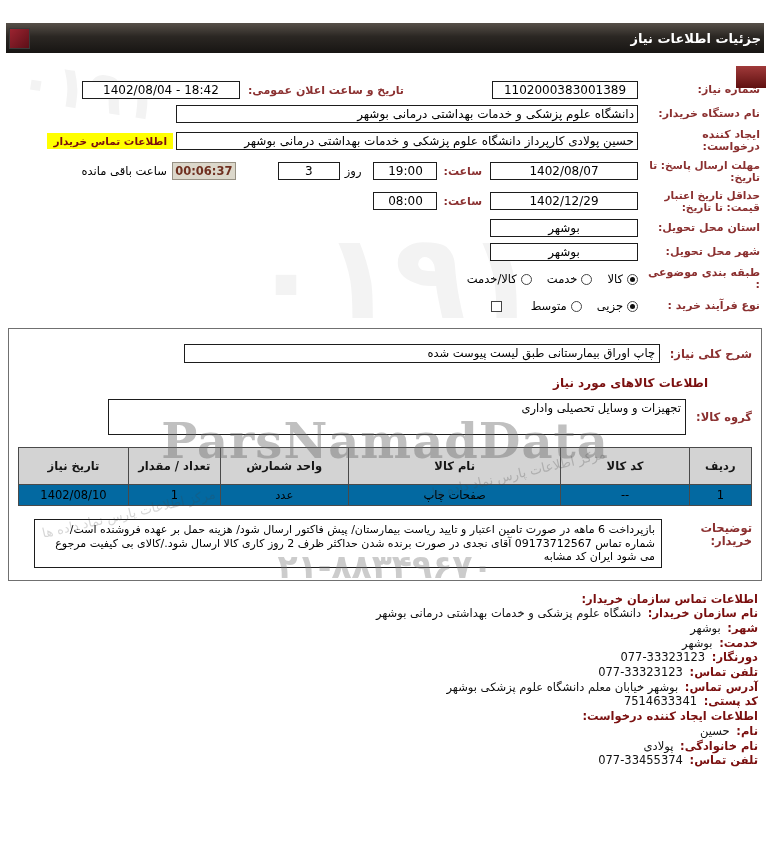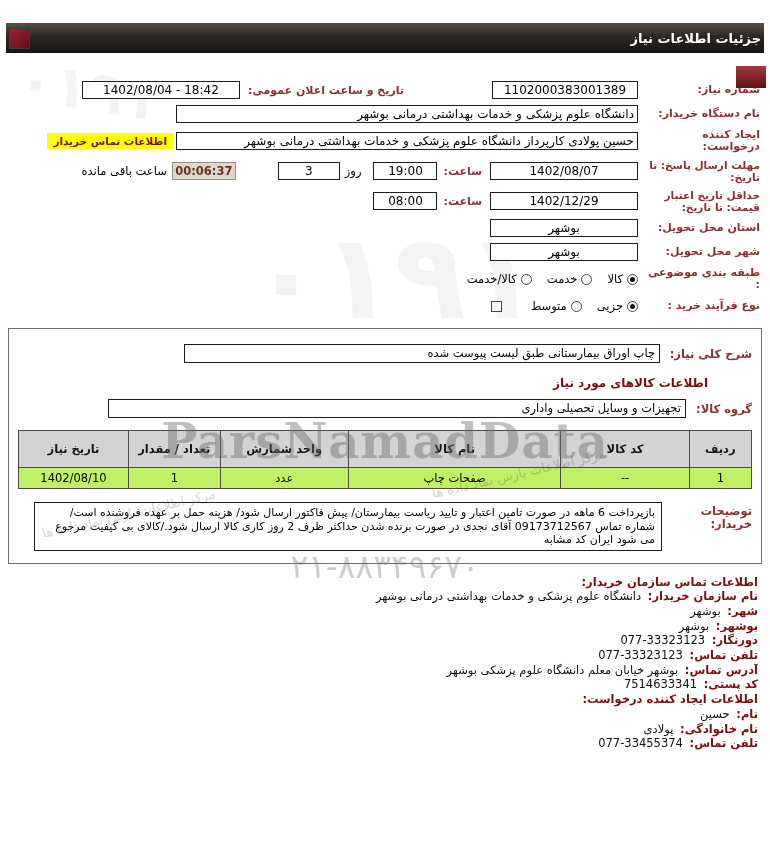--- a/index.html
+++ b/index.html
@@ -45,45 +45,45 @@
   
   .main-box{margin:13px 8px 0;border:1px solid #707070;padding:15px 9px 12px;
             position:relative;z-index:2;}
   .desc-row{display:flex;align-items:center;}
   .desc-label{flex:0 0 92px;color:#8b3030;font-weight:bold;font-size:11.5px;}
   .desc-input{width:476px;height:19px;line-height:17px;border:1px solid #1d1d1d;
               font-size:11.5px;color:#000;padding:0 4px;background:#fff;}
   .sec-title{text-align:right;margin:13px 44px 9px 0;color:#7a0f0f;font-weight:bold;font-size:12px;}
   .group-row{display:flex;align-items:center;}
   .group-label{flex:0 0 66px;color:#8b3030;font-weight:bold;font-size:11.5px;}
-  .group-input{width:578px;height:19px;line-height:17px;border:1px solid #1d1d1d;
+  .group-input{width:578px;height:36px;line-height:17px;border:1px solid #1d1d1d;
                font-size:11.5px;color:#000;padding:0 4px;background:#fff;}
   table.goods{width:100%;border-collapse:collapse;margin-top:12px;background:#fff;}
   .goods th{background:#d3d3d3;border:1px solid #4a4a4a;padding:11px 2px;
             font-size:11.5px;color:#161616;font-weight:bold;}
-  .goods td{background:#bef264;border:1px solid #4a4a4a;padding:3px 2px;
+  .goods td{background:#0369a1;border:1px solid #4a4a4a;padding:3px 2px;
             font-size:11.5px;text-align:center;color:#000;}
   .notes-row{display:flex;align-items:flex-start;margin-top:13px;}
   .notes-label{flex:0 0 90px;color:#8b3030;font-weight:bold;font-size:11.5px;
                line-height:13px;padding-top:3px;}
   .notes-box{width:628px;border:1px solid #1d1d1d;background:#fff;padding:3px 6px;
              font-size:11px;line-height:13.5px;color:#000;text-align:right;}
 
   
   .contact{margin:11px 12px 0;position:relative;z-index:2;font-size:11.5px;line-height:14.7px;}
   .clbl{color:#7a0f0f;font-weight:bold;}
   .cval{color:#101010;margin-right:3px;}
 
   
   .wm{position:absolute;pointer-events:none;white-space:nowrap;}
   .wm-brand{top:413px;left:0;width:770px;text-align:center;z-index:5;
             font-family:"DejaVu Serif","Liberation Serif",serif;font-size:48px;font-weight:bold;
             color:rgba(105,105,105,0.42);letter-spacing:1px;}
   .wm-phone{top:547px;left:0;width:770px;text-align:center;z-index:5;direction:ltr;
-            font-size:33px;font-weight:normal;color:rgba(120,120,120,0.38);letter-spacing:4px;}
+            font-size:33px;font-weight:bold;color:rgba(120,120,120,0.38);letter-spacing:4px;}
   .wm-diag1{top:466px;left:430px;transform:rotate(-13deg);z-index:5;
             font-size:13px;color:rgba(70,70,70,0.26);}
   .wm-diag2{top:506px;left:40px;transform:rotate(-13deg);z-index:5;
             font-size:13px;color:rgba(70,70,70,0.22);}
   .wm-orn1{top:208px;left:250px;z-index:1;font-size:118px;font-weight:bold;
            color:rgba(20,20,20,0.05);}
   .wm-orn2{top:56px;left:18px;z-index:1;font-size:58px;font-weight:bold;
            color:rgba(20,20,20,0.05);transform:rotate(9deg);}
 </style>
 </head>
@@ -233,21 +233,21 @@
   <div><span class="clbl">اطلاعات تماس سازمان خریدار:</span></div>
   <div>
     <span class="clbl">نام سازمان خریدار:</span>
     <span class="cval">دانشگاه علوم پزشکی و خدمات بهداشتی درمانی بوشهر</span>
   </div>
   <div>
     <span class="clbl">شهر:</span>
     <span class="cval">بوشهر</span>
   </div>
   <div>
-    <span class="clbl">بوشهر:</span>
+    <span class="clbl">خدمت:</span>
     <span class="cval">بوشهر</span>
   </div>
   <div>
     <span class="clbl">دورنگار:</span>
     <span class="cval" dir="ltr">077-33323123</span>
   </div>
   <div>
     <span class="clbl">تلفن تماس:</span>
     <span class="cval" dir="ltr">077-33323123</span>
   </div>

